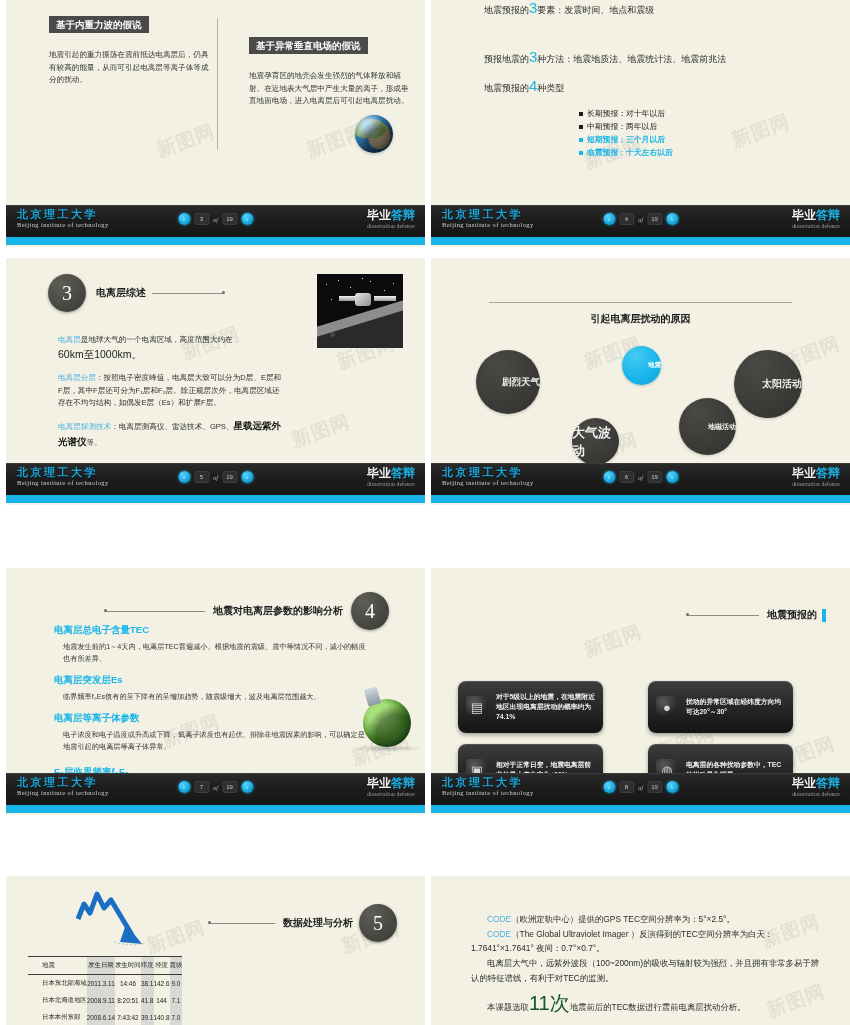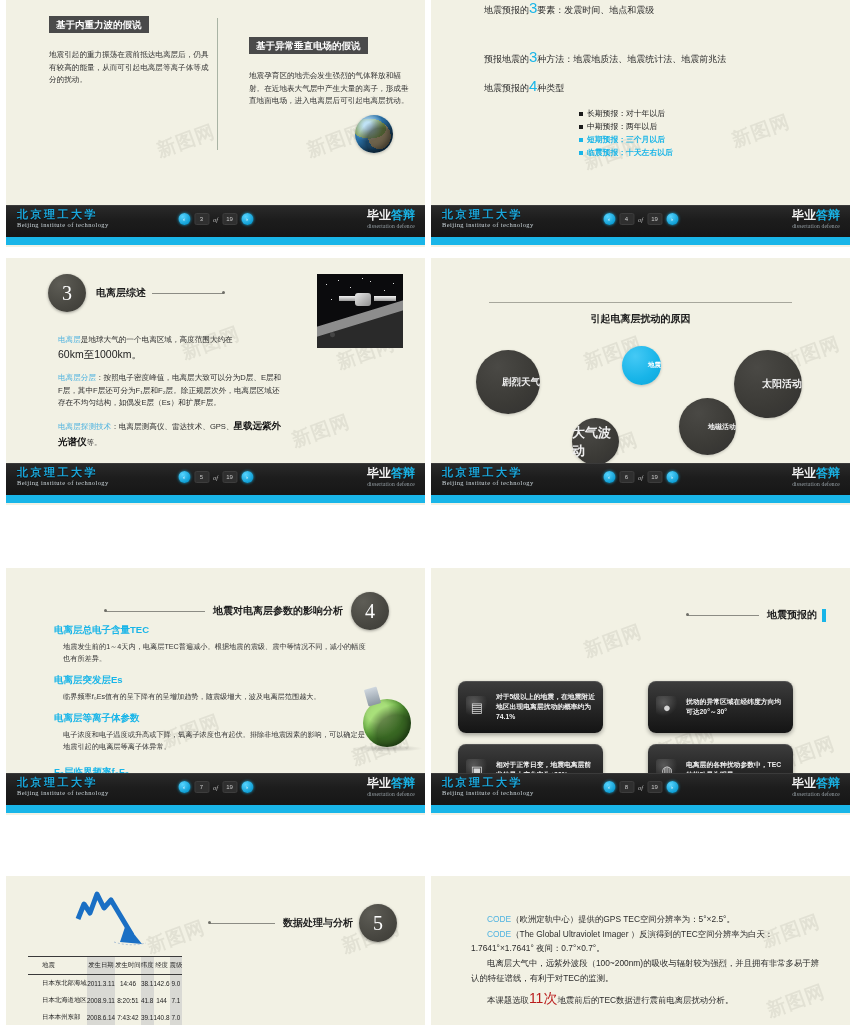--- a/index.html
+++ b/index.html
@@ -239,21 +239,21 @@
     border-top:1px solid #3a3a3a; border-bottom:1px solid #3a3a3a;
   }
   .dtable td{ padding:4px 0; text-align:center; }
   .dtable td:first-child, .dtable th:first-child{ text-align:left; padding-left:14px; }
   .dtable .shade{ background:#d9d9d4; }
 
   
   .t10{ position:absolute; left:40px; right:26px; top:36px; }
   .t10 p{ font-size:8.4px; line-height:1.75; color:#2c2c2c; text-indent:16px; }
   .t10 .k{ color:#4fb3e0; }
-  .t10 .big{ font-size:14px; color:#b91c1c; }
+  .t10 .big{ font-size:20px; color:#14532d; }
 </style>
 </head>
 <body>
 
 <div class="sheet">
 
   <div class="slide" style="left:6px; top:0px;">
     <div class="body">
       <div class="wm" style="left:150px; top:128px;">新图网</div>
       <div class="wm" style="left:300px; top:128px;">新图网</div>

